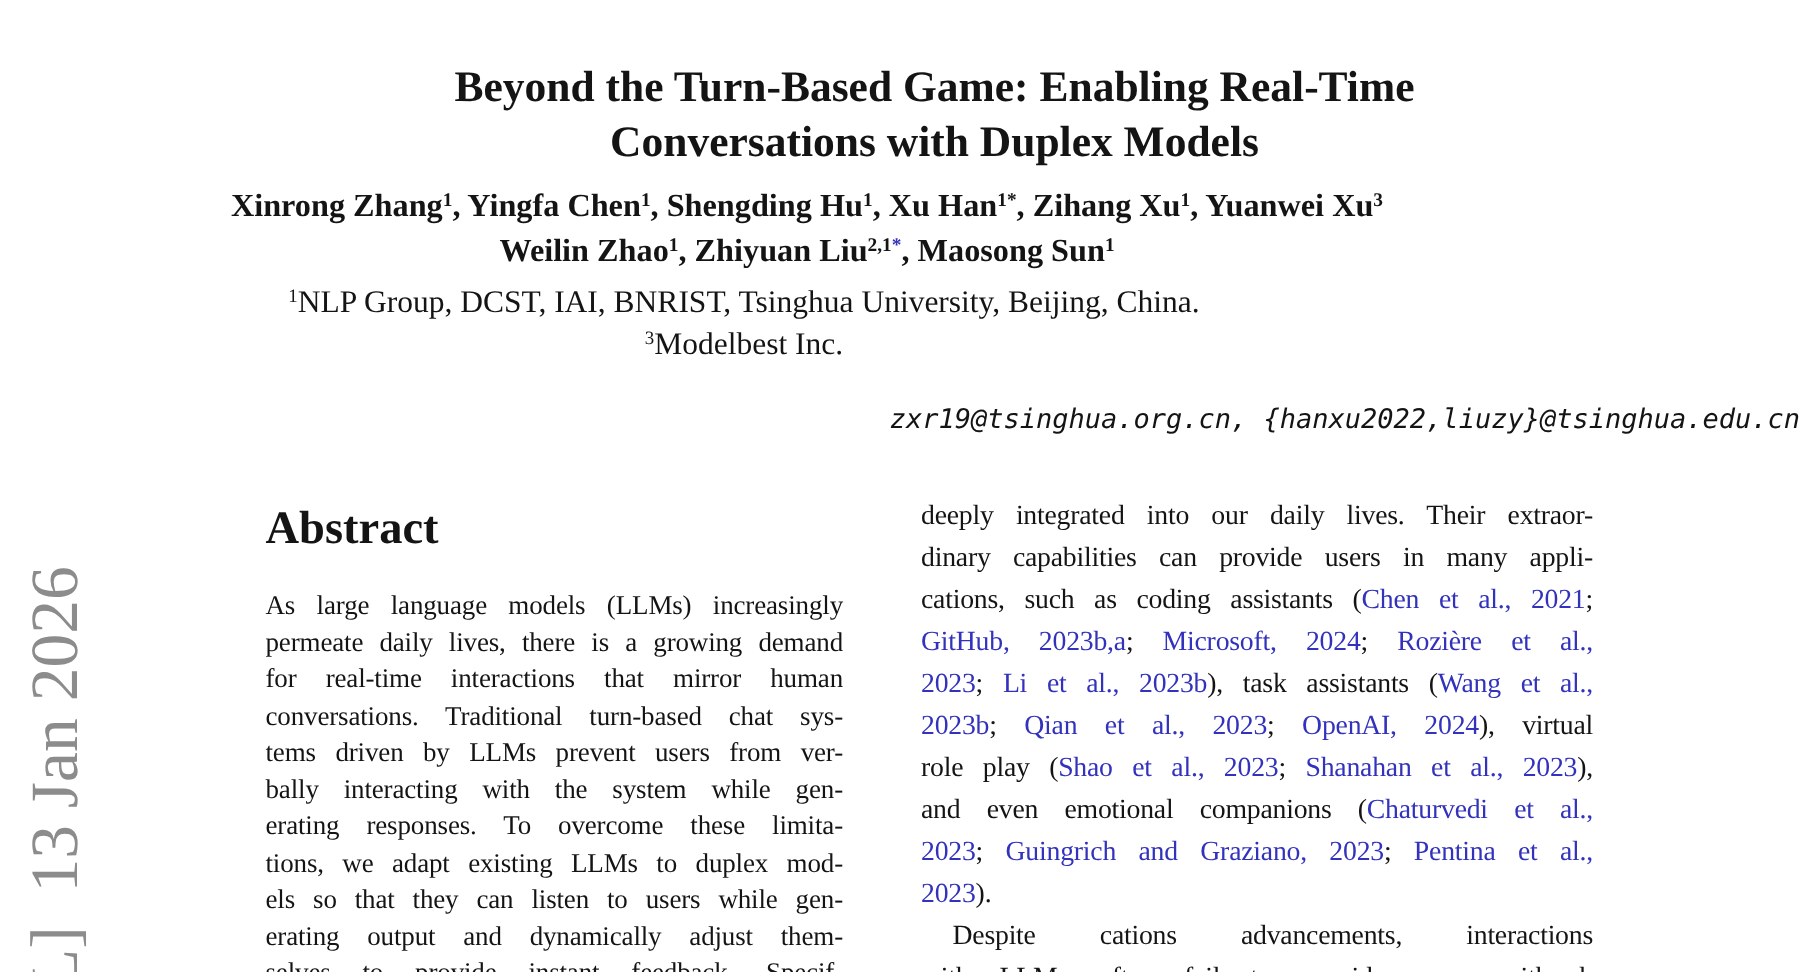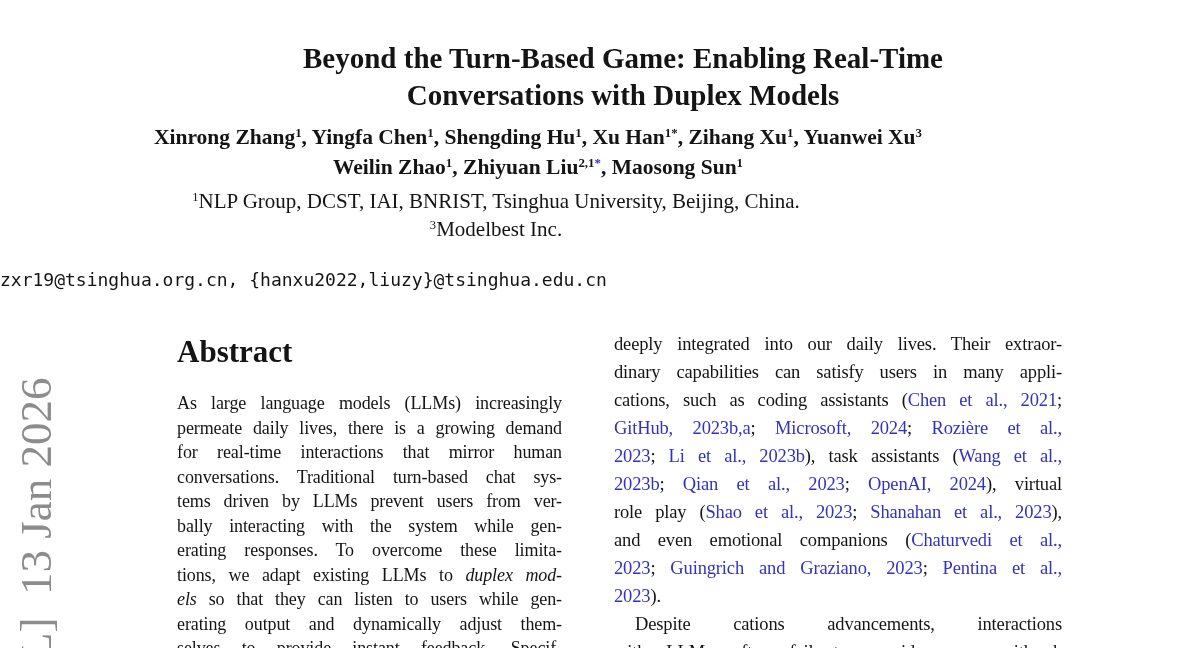--- a/index.html
+++ b/index.html
@@ -26,22 +26,22 @@
     position: absolute; top: 122px; left: 0; width: 1076px;
     text-align: center; font-weight: bold; font-size: 21.5px; line-height: 30px;
     white-space: nowrap;
   }
   .affil-block {
     position: absolute; top: 188px; left: 0; width: 992px;
     text-align: center; font-size: 21px; line-height: 27.5px;
   }
   .email-line {
     position: absolute; top: 268px; left: 0; width: 1200px;
-    text-align: left; font-family: "DejaVu Sans Mono", monospace;
-    font-size: 18px; line-height: 24px;
+    text-align: right; font-family: "DejaVu Sans Mono", monospace;
+    font-size: 18px; line-height: 24px; font-style: italic;
   }
 
   .sup { font-size: 0.6em; position: relative; top: -0.55em; line-height: 0; }
 
   .abstract-heading {
     position: absolute; top: 334px; left: 177px; width: 385px;
     text-align: left; font-weight: bold; font-size: 31px;
   }
 
   .col { position: absolute; }
@@ -51,21 +51,21 @@
   }
   .col-left { top: 391px; left: 177px; width: 385px; font-size: 18px; }
   .col-left .line { height: 24.5px; line-height: 24.5px; letter-spacing: -0.1px; }
   .col-right { top: 330px; left: 614px; width: 448px; font-size: 18.5px; }
   .col-right .line { height: 28px; line-height: 28px; letter-spacing: -0.15px; }
 
   .line.short { text-align-last: left; }
   .line.indent { text-indent: 21px; }
 
   .cite { color: var(--cite); }
-  .it { font-style: italic; }
+  .it { }
 </style>
 </head>
 <body style="--cite: #3232bc; --stamp: #8c8c8c;">
 
 <div class="page">
 
   <div class="arxiv-stamp">L]  13 Jan 2026</div>
 
   <div class="title-block">
     <div>Beyond the Turn-Based Game: Enabling Real-Time</div>
@@ -95,21 +95,21 @@
     <div class="line"><span>bally interacting with the system while gen-</span></div>
     <div class="line"><span>erating responses. To overcome these limita-</span></div>
     <div class="line"><span>tions, we adapt existing LLMs to </span><span class="it">duplex mod-</span></div>
     <div class="line"><span class="it">els</span><span> so that they can listen to users while gen-</span></div>
     <div class="line"><span>erating output and dynamically adjust them-</span></div>
     <div class="line"><span>selves to provide instant feedback. Specif-</span></div>
   </div>
 
   <div class="col col-right">
     <div class="line"><span>deeply integrated into our daily lives. Their extraor-</span></div>
-    <div class="line"><span>dinary capabilities can satisfy users in many appli-</span></div>
+    <div class="line"><span>dinary capabilities can provide users in many appli-</span></div>
     <div class="line"><span>cations, such as coding assistants (</span><span class="cite">Chen et al., 2021</span><span>;</span></div>
     <div class="line"><span class="cite">GitHub, 2023b,a</span><span>; </span><span class="cite">Microsoft, 2024</span><span>; </span><span class="cite">Rozière et al.,</span></div>
     <div class="line"><span class="cite">2023</span><span>; </span><span class="cite">Li et al., 2023b</span><span>), task assistants (</span><span class="cite">Wang et al.,</span></div>
     <div class="line"><span class="cite">2023b</span><span>; </span><span class="cite">Qian et al., 2023</span><span>; </span><span class="cite">OpenAI, 2024</span><span>), virtual</span></div>
     <div class="line"><span>role play (</span><span class="cite">Shao et al., 2023</span><span>; </span><span class="cite">Shanahan et al., 2023</span><span>),</span></div>
     <div class="line"><span>and even emotional companions (</span><span class="cite">Chaturvedi et al.,</span></div>
     <div class="line"><span class="cite">2023</span><span>; </span><span class="cite">Guingrich and Graziano, 2023</span><span>; </span><span class="cite">Pentina et al.,</span></div>
     <div class="line short"><span class="cite">2023</span><span>).</span></div>
     <div class="line indent"><span>Despite cations advancements, interactions</span></div>
     <div class="line"><span>with LLMs often fail to provide users with h</span></div>

